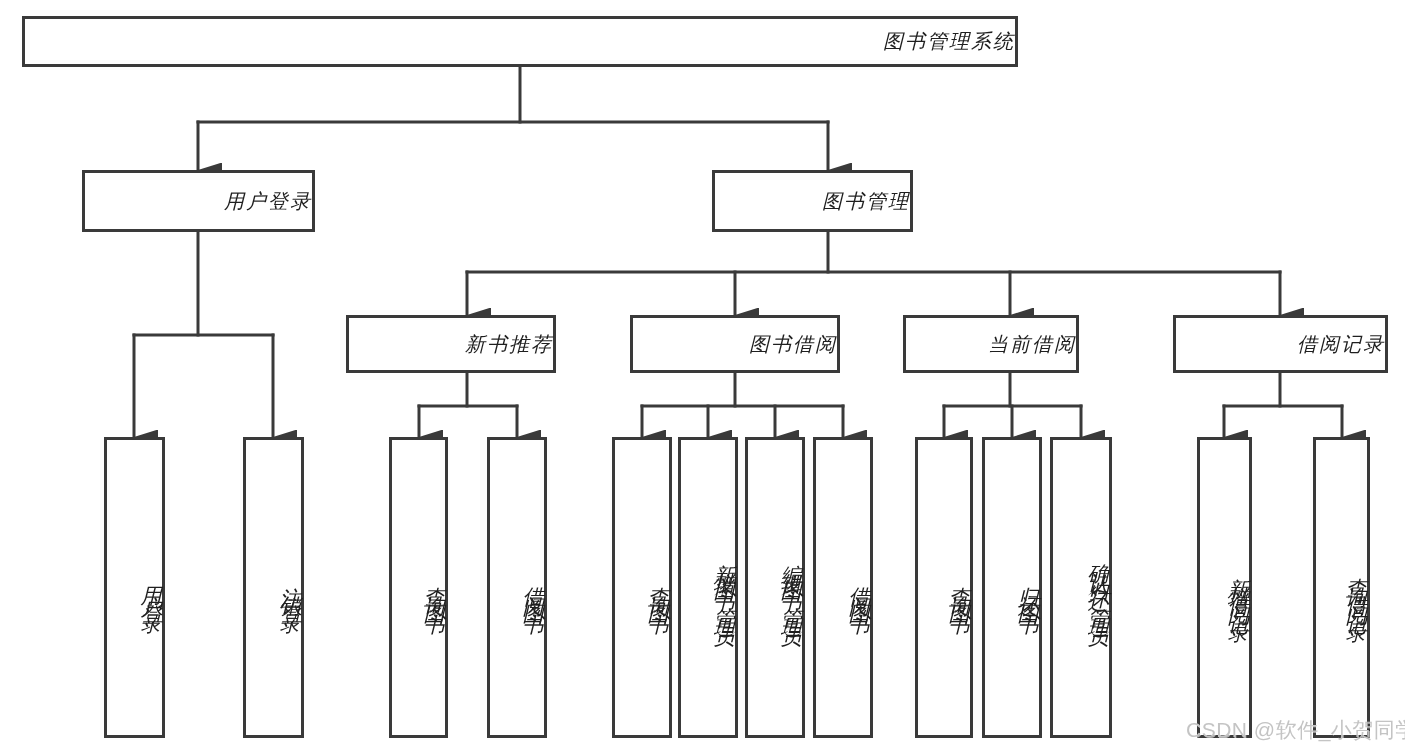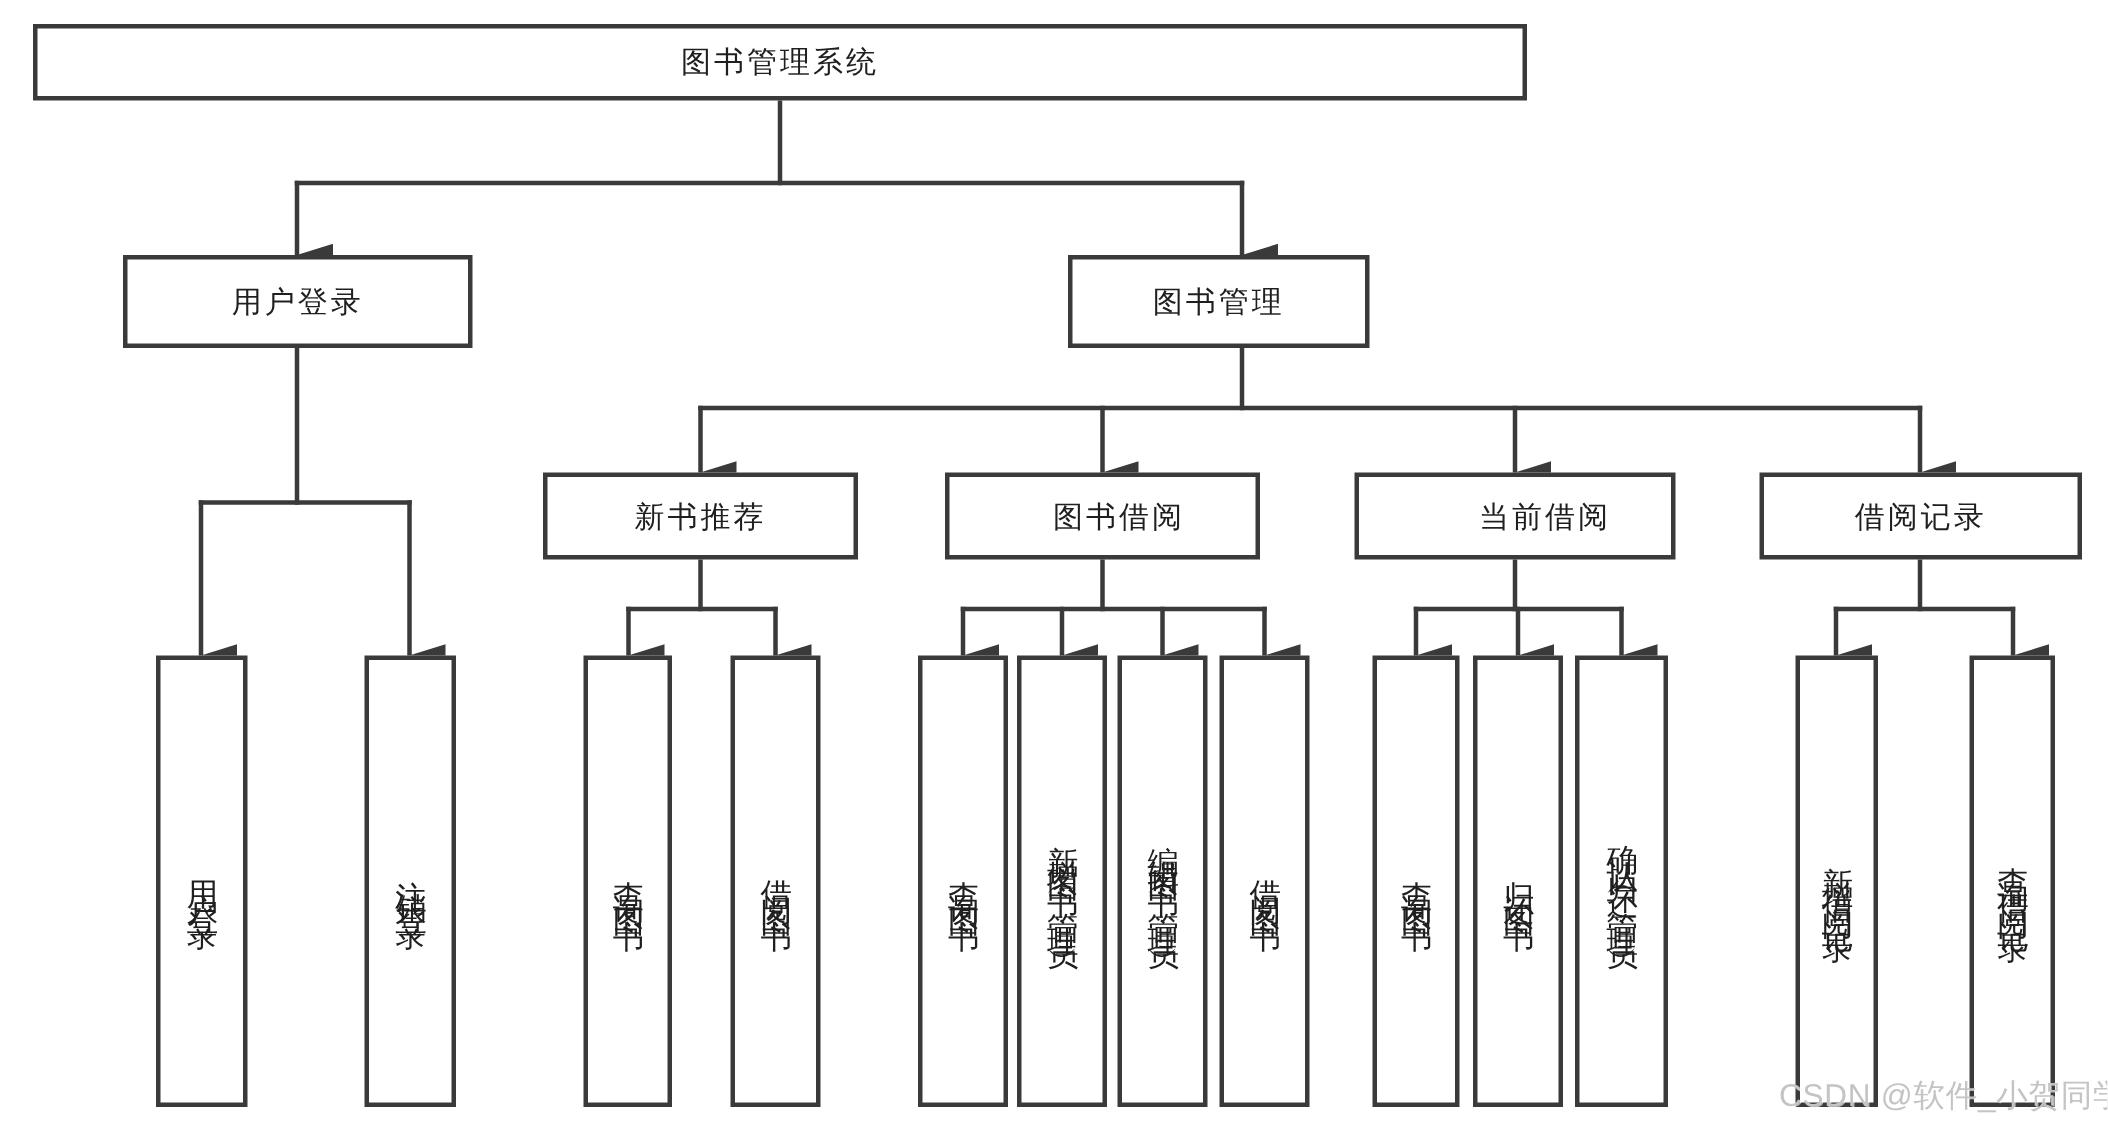--- a/index.html
+++ b/index.html
@@ -27,22 +27,23 @@
     z-index: 1;
   }
   #connectors line { stroke: var(--line); stroke-width: 3; stroke-linecap: square; }
   #connectors .arrowhead { fill: var(--line); }
   .node {
     position: absolute;
     background: var(--background);
     border: 3px solid var(--line);
     display: flex;
     align-items: center;
-    justify-content: center;
+    justify-content: flex-end;
     z-index: 2;
+    font-style: italic;
   }
   .hlabel {
     font-size: 20px;
     color: var(--text);
     letter-spacing: 2px;
     white-space: nowrap;
   }
   .vlabel {
     writing-mode: vertical-rl;
     text-orientation: mixed;
@@ -140,27 +141,27 @@
     <span class="hlabel">图书管理系统</span>
   </div>
 
   <div class="node l2-row" style="left:82px; width:233px;">
     <span class="hlabel">用户登录</span>
   </div>
   <div class="node l2-row" style="left:712px; width:201px;">
     <span class="hlabel">图书管理</span>
   </div>
 
-  <div class="node l3-row" style="left:362px; width:210px;">
+  <div class="node l3-row" style="left:346px; width:210px;">
     <span class="hlabel">新书推荐</span>
   </div>
   <div class="node l3-row" style="left:630px; width:210px;padding-left:22px;">
     <span class="hlabel">图书借阅</span>
   </div>
-  <div class="node l3-row" style="left:903px; width:214px;padding-left:40px;">
+  <div class="node l3-row" style="left:903px; width:176px;padding-left:40px;">
     <span class="hlabel">当前借阅</span>
   </div>
   <div class="node l3-row" style="left:1173px; width:215px;">
     <span class="hlabel">借阅记录</span>
   </div>
 
   <div class="node leaf-row" style="left:104px; width:61px;">
     <span class="vlabel">用户登录</span>
   </div>
   <div class="node leaf-row" style="left:243px; width:61px;">

